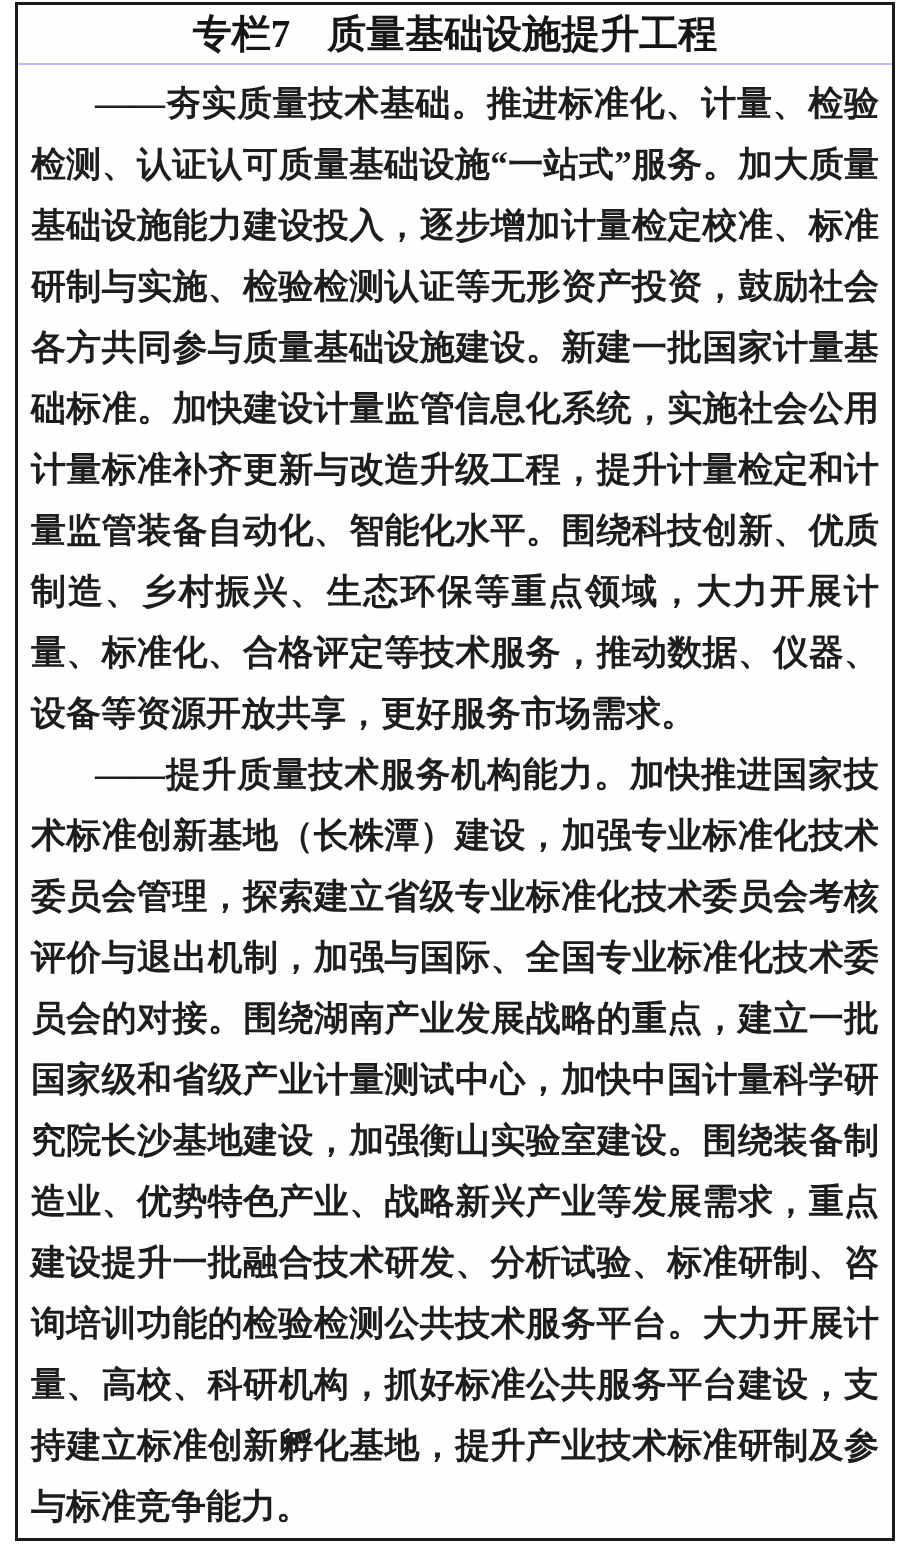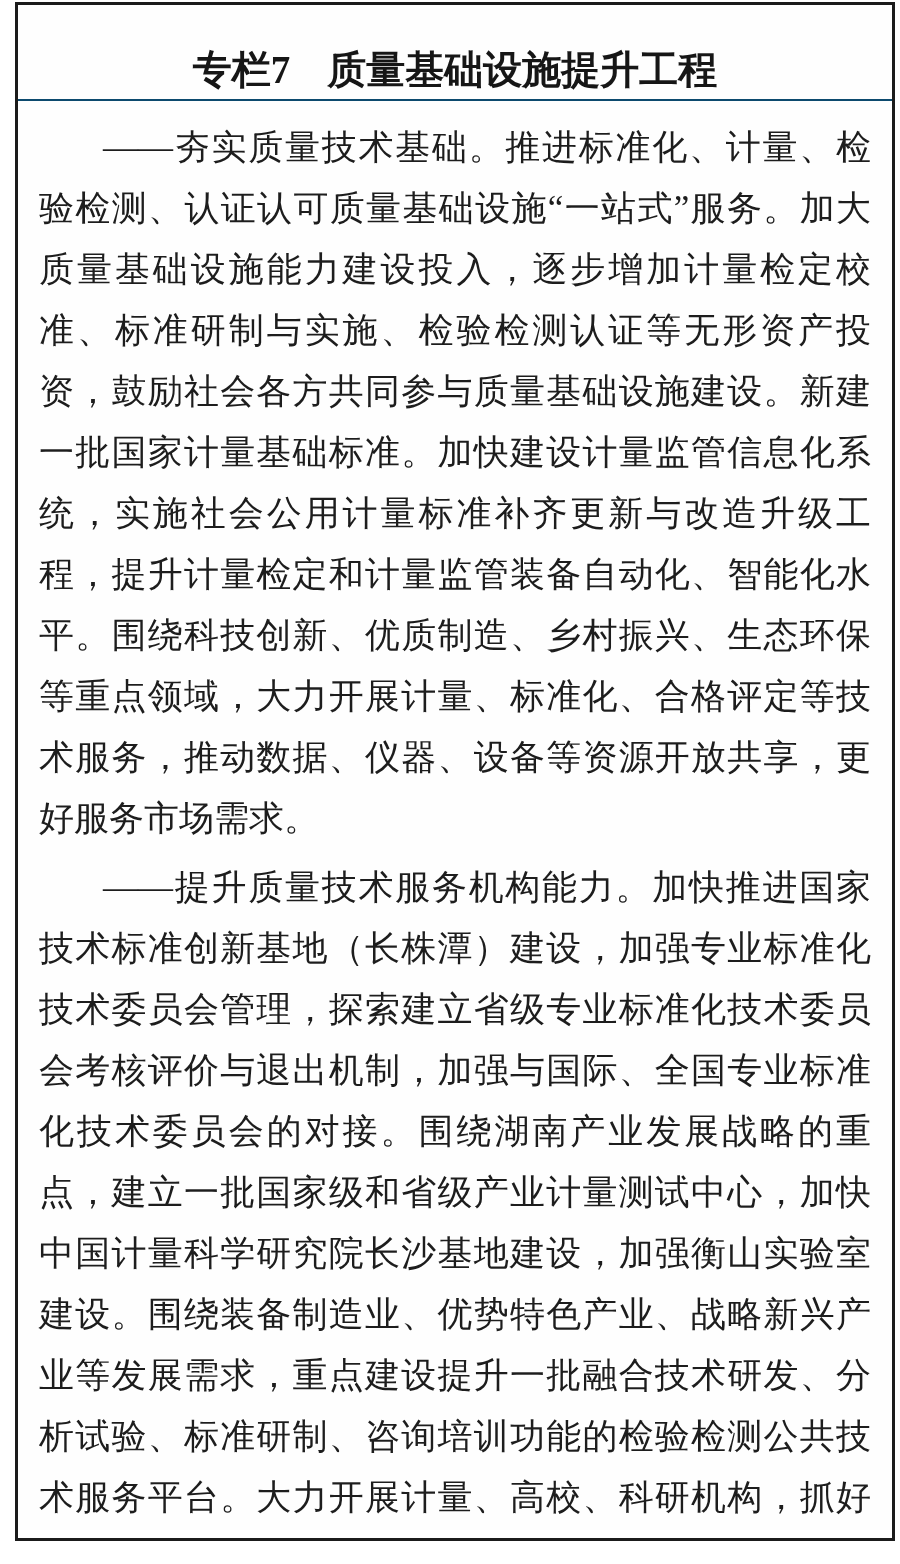--- a/index.html
+++ b/index.html
@@ -21,43 +21,43 @@
     width: 880px;
     height: 1539px;
     box-sizing: border-box;
     border: 3px solid #1b1b1b;
     background: #fefefe;
     overflow: hidden;
   }
   .panel-header {
     height: 58px;
     line-height: 58px;
-    border-bottom: 2px solid #0c4a6e;
+    border-bottom: 2px solid #c4b5fd;
     text-align: center;
     font-weight: bold;
     font-size: 39px;
     color: #161616;
     white-space: nowrap;
-    margin-top: 36px;
   }
   .panel-header .header-gap {
     display: inline-block;
     width: 0.95em;
   }
   .panel-body {
     padding: 8px 13px 0 13px;
     font-size: 35px;
     line-height: 61px;
     color: #1d1d1d;
     text-align: justify;
     text-justify: inter-character;
   }
   .panel-body p {
-    margin: 8px;
+    margin: 0;
     text-indent: 64px;
+    font-weight: bold;
   }
 </style>
 </head>
 <body>
 
 <div class="panel">
   <div class="panel-header">
     <span>专栏7</span><span class="header-gap"></span><span>质量基础设施提升工程</span>
   </div>
   <div class="panel-body">

